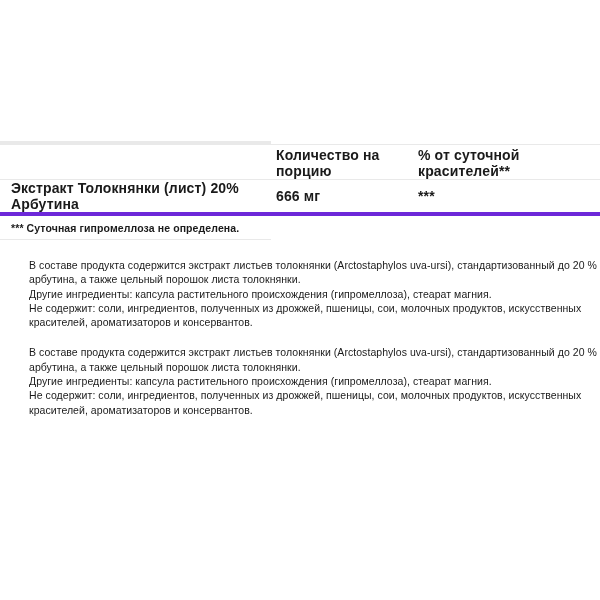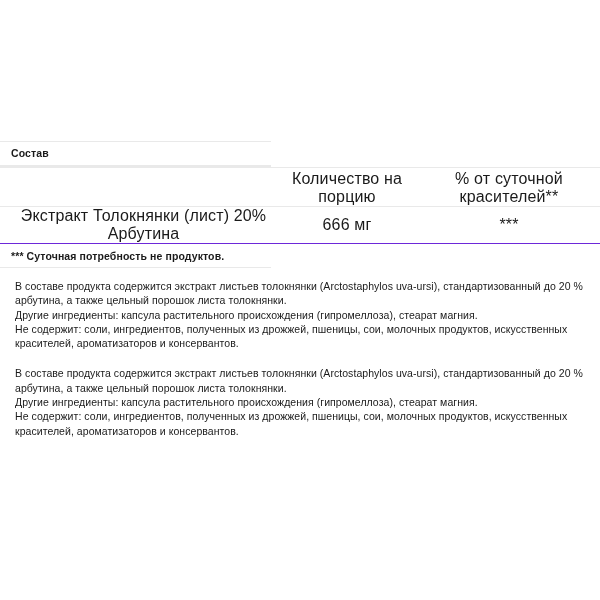--- a/index.html
+++ b/index.html
@@ -51,38 +51,38 @@
   
   .nutrient-table {
     width: 600px;
     border-collapse: collapse;
     table-layout: fixed;
   }
   .nutrient-table td,
   .nutrient-table th {
     padding: 0;
     margin: 0;
-    text-align: center;
+    text-align: left;
     vertical-align: middle;
-    font-weight: normal;
-    font-size: 16px;
+    font-weight: bold;
+    font-size: 14px;
     letter-spacing: 0.01em;
   }
   .col-name   { width: 276px; }
   .col-amount { width: 142px; }
   .col-dv     { width: 182px; }
 
   .nutrient-table tr.header-row td {
     height: 30px;
     padding-top: 2px;
   }
   .nutrient-table tr.data-row td {
     height: 22px;
     border-top: 1px solid #e9e9e9;
-    border-bottom: 1px solid #6d28d9;
+    border-bottom: 4px solid #6d28d9;
   }
   .nutrient-table tr.data-row + tr.data-row td {
     border-top: none;
   }
   .nutrient-table td.cell-name   { padding-left: 11px; }
   .nutrient-table td.cell-amount { padding-left: 0px; }
   .nutrient-table td.cell-dv     { padding-left: 0px; }
 
   .head-rule-top {
     height: 1px;
@@ -100,21 +100,21 @@
   }
   .footnote-row .footnote-text {
     font-size: 10.5px;
     font-weight: bold;
     letter-spacing: 0.01em;
   }
 
   
   .desc-blocks {
     padding: 0;
-    margin: 4px;
+    margin: 18px;
   }
   .desc-block {
     padding: 0 10px 0 11px;
     box-sizing: border-box;
     width: 600px;
   }
   .desc-block.first  { margin-top: 11px; }
   .desc-block.second { margin-top: 16px; }
 
   .desc-line {
@@ -125,23 +125,20 @@
     color: #1a1a1a;
   }
 </style>
 </head>
 <body>
 
 <div class="supplement-panel">
 
   <div class="rule short"></div>
 
-  <div class="info-row">
-    <span class="info-text">Состав</span>
-  </div>
 
   <div class="rule short"></div>
 
 
   <div class="rule short"></div>
 
 
   <div class="head-rule-top"></div>
 
   <table class="nutrient-table">
@@ -160,21 +157,21 @@
       <tr class="data-row">
         <td class="cell-name">Экстракт Толокнянки (лист) 20% Арбутина</td>
         <td class="cell-amount">666 мг</td>
         <td class="cell-dv">***</td>
       </tr>
 
     </tbody>
   </table>
 
   <div class="footnote-row">
-    <span class="footnote-text">*** Суточная потребность не продуктов.</span>
+    <span class="footnote-text">*** Суточная гипромеллоза не определена.</span>
   </div>
 
   <div class="rule short"></div>
 
   <div class="desc-blocks">
 
     <div class="desc-block first">
       <div class="desc-line">В составе продукта содержится экстракт листьев толокнянки (Arctostaphylos uva-ursi), стандартизованный до 20 % арбутина, а также цельный порошок листа толокнянки.</div>
       <div class="desc-line">Другие ингредиенты: капсула растительного происхождения (гипромеллоза), стеарат магния.</div>
       <div class="desc-line">Не содержит: соли, ингредиентов, полученных из дрожжей, пшеницы, сои, молочных продуктов, искусственных красителей, ароматизаторов и консервантов.</div>

